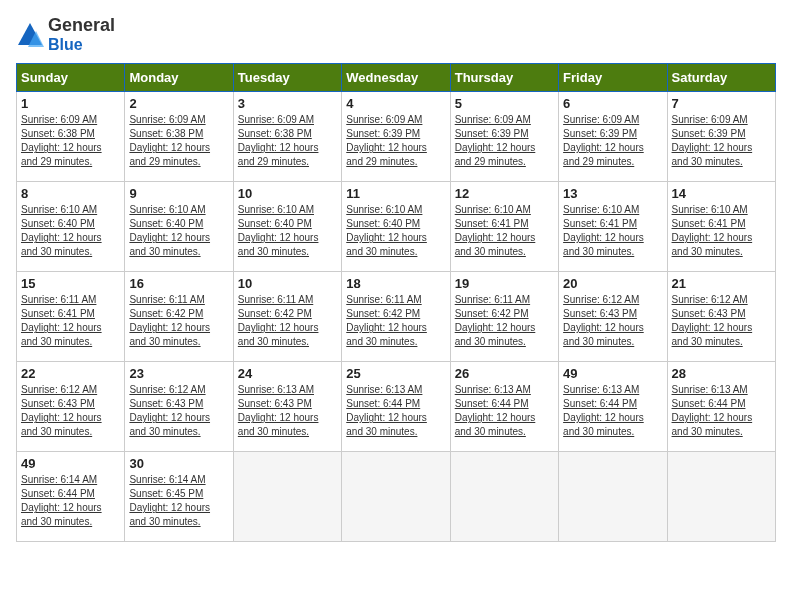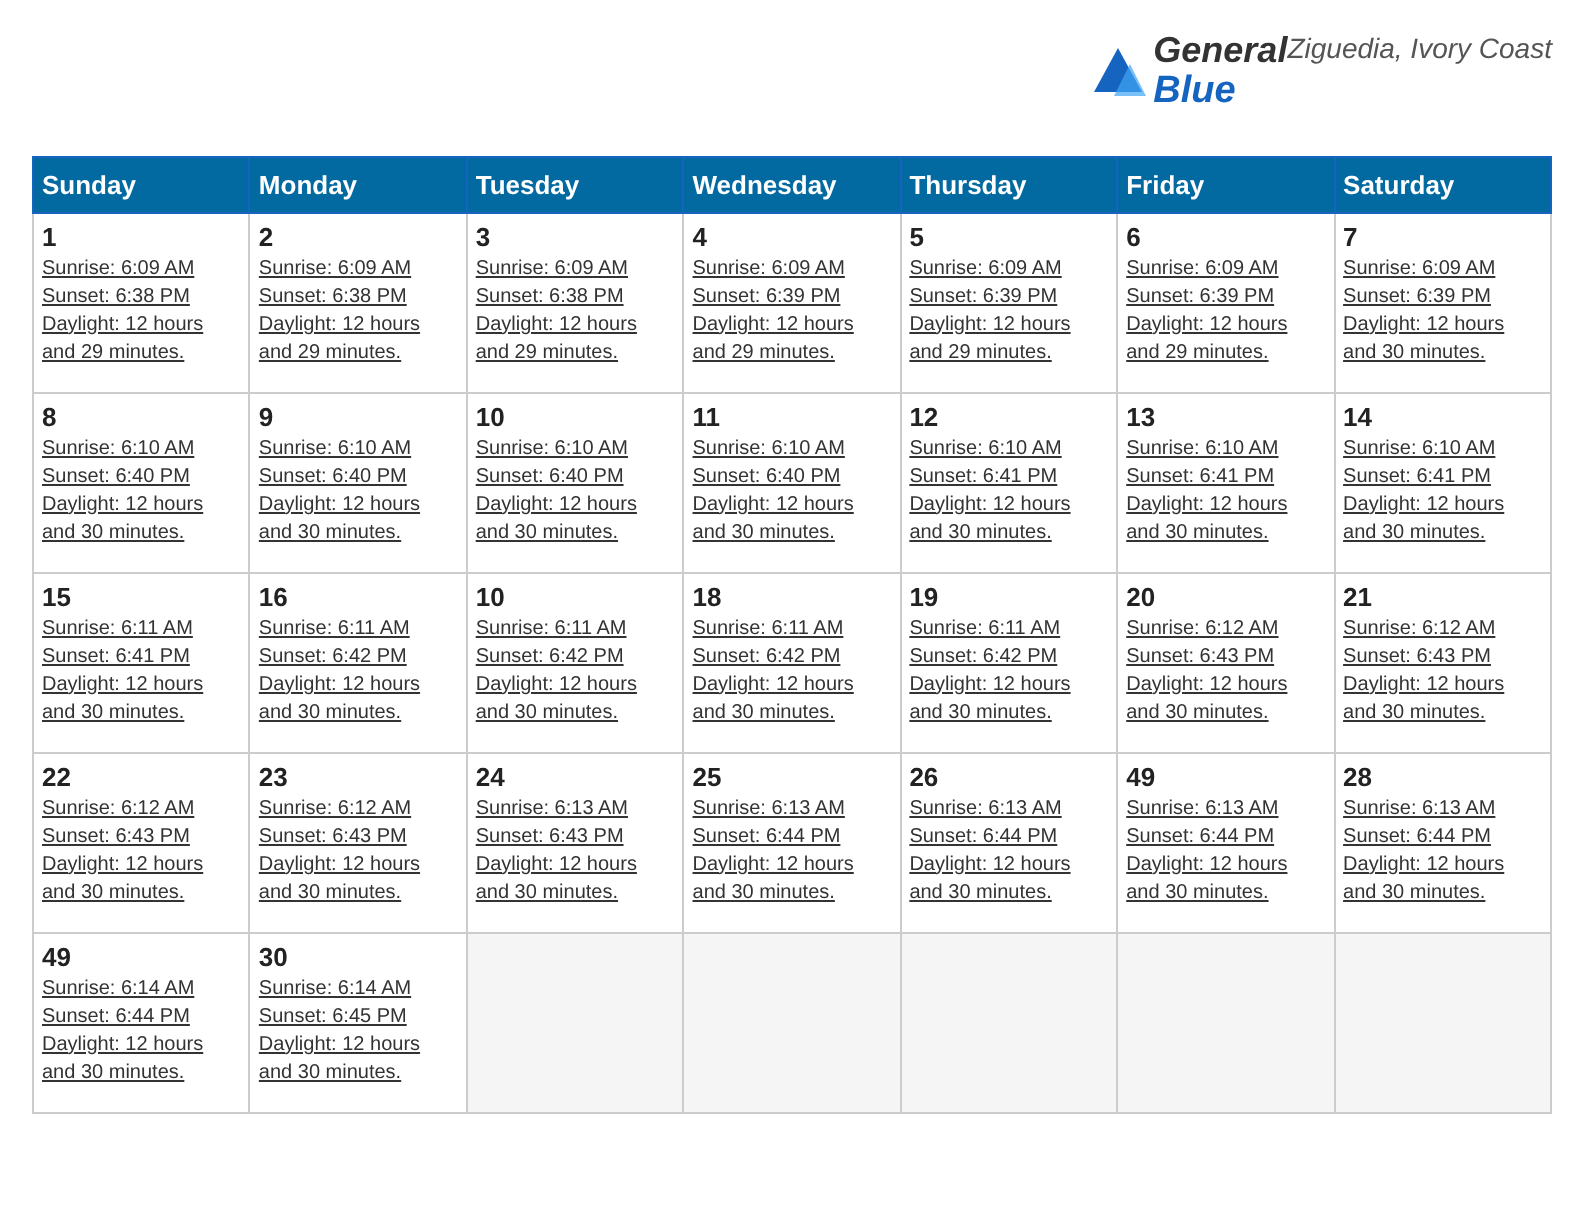--- a/index.html
+++ b/index.html
@@ -5,42 +5,41 @@
     * { box-sizing: border-box; margin: 0; padding: 0; }
     body {
       font-family: Arial, sans-serif;
       background: #fff;
       width: 792px;
       min-height: 612px;
       padding: 16px;
     }
     .header {
       display: flex;
-      justify-content: flex-end;
+      justify-content: flex-start;
       align-items: flex-start;
-      margin-bottom: 21px;
-      font-style: italic;
+      margin-bottom: 10px;
     }
     .logo {
       display: flex;
       align-items: center;
       gap: 4px;
     }
     .logo-text {
       display: flex;
       flex-direction: column;
       line-height: 1.1;
     }
     .logo-general {
       font-size: 18px;
       font-weight: bold;
       color: #333;
     }
     .logo-blue {
-      font-size: 19px;
+      font-size: 16px;
       font-weight: bold;
       color: #1565c0;
     }
     .logo-icon {
       width: 28px;
       height: 28px;
     }
     .title-block {
       text-align: right;
     }
@@ -52,21 +51,21 @@
     .subtitle {
       font-size: 14px;
       color: #555;
     }
     .calendar {
       width: 100%;
       border-collapse: collapse;
       font-size: 11px;
     }
     .calendar th {
-      background: #0369a1;
+      background: #4d7c0f;
       color: #fff;
       padding: 6px 4px;
       text-align: left;
       font-size: 13px;
       font-weight: bold;
       border: 1px solid #1565c0;
     }
     .calendar td {
       border: 1px solid #ccc;
       vertical-align: top;
@@ -100,21 +99,20 @@
     <svg class="logo-icon" viewBox="0 0 28 28">
       <polygon points="14,2 26,24 2,24" fill="#1565c0"></polygon>
       <polygon points="20,10 28,26 12,26" fill="#42a5f5" opacity="0.7"></polygon>
     </svg>
     <div class="logo-text">
       <span class="logo-general">General</span>
       <span class="logo-blue">Blue</span>
     </div>
   </div>
   <div class="title-block">
-    <div class="subtitle">Ziguedia, Ivory Coast</div>
   </div>
 </div>
 
 <table class="calendar">
   <thead>
     <tr>
     <th>Sunday</th>
         <th>Monday</th>
         <th>Tuesday</th>
         <th>Wednesday</th>

